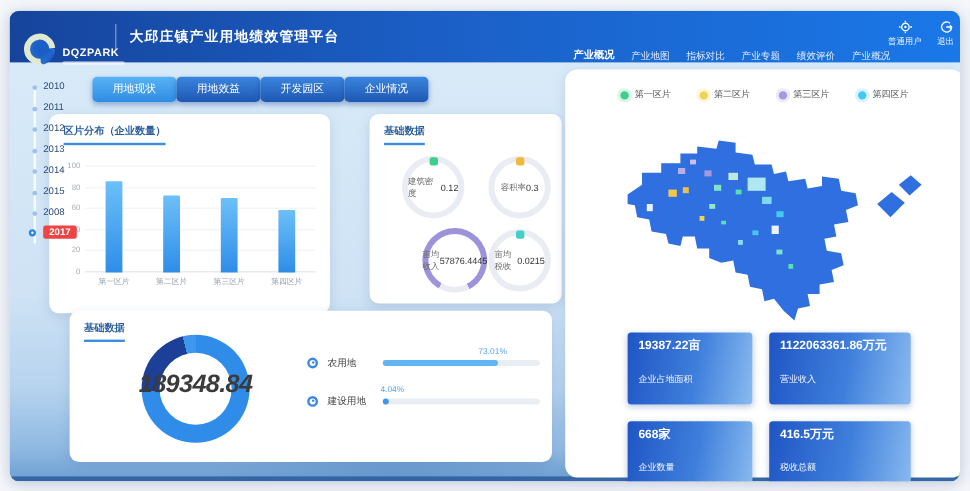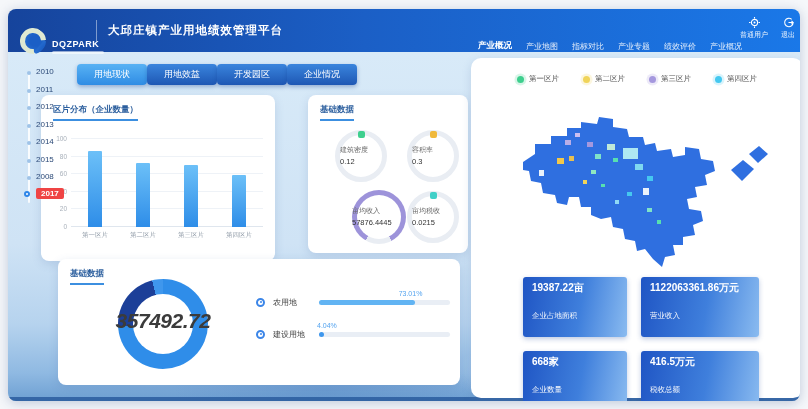--- a/index.html
+++ b/index.html
@@ -63,21 +63,21 @@
   .bar { position:absolute; bottom:0; left:50%; margin-left:-7px; width:14px; border-radius:1px 1px 0 0;
     background:linear-gradient(180deg,#6cc0f8,#2e8de8); }
   .bar-xlabel { position:absolute; bottom:-13px; left:0; width:100%; text-align:center; font-size:6.5px; color:#96a0ac; }
 
   
   .card-basic { left:300px; top:86px; width:160px; height:158px;padding-left:38px; }
   .gauges { position:absolute; left:8px; top:30px; width:144px; height:122px; display:grid;
     grid-template-columns:1fr 1fr; grid-template-rows:1fr 1fr; }
   .gauge { position:relative; display:flex; align-items:center; justify-content:center; }
   .gauge-ring { position:relative; width:52px; height:52px; border-radius:50%; border:5px solid #e9edf3;
-    display:flex; flex-direction:column; align-items:flex-start; justify-content:center; }
+    display:flex; flex-direction:row; align-items:center; justify-content:center; }
   .gauge-ring.arc { border:none; width:54px; height:54px; }
   .gauge-ring.arc::before { content:''; position:absolute; inset:5px; background:#fff; border-radius:50%; }
   .gauge-label { position:relative; z-index:1; font-size:7px; color:#666; }
   .gauge-value { position:relative; z-index:1; font-size:7.5px; color:#333; margin-top:2px; }
   .gauge-marker { position:absolute; top:-4px; left:50%; margin-left:-3.5px; width:7px; height:7px; border-radius:2px; z-index:2; }
 
   
   .card-land { left:50px; top:250px; width:402px; height:126px; }
   .donut { position:absolute; left:60px; top:20px; width:90px; height:90px; border-radius:50%; }
   .donut::after { content:''; position:absolute; inset:15px; background:#fff; border-radius:50%; }
@@ -267,21 +267,21 @@
           <span class="gauge-label">亩均税收</span>
           <span class="gauge-value">0.0215</span>
           </div>
       </div>
     </div>
   </div>
 
   <div class="card card-land">
     <div class="card-title">基础数据</div>
     <div class="donut" style="background: conic-gradient(from 267deg, rgb(28, 63, 152) 0deg, rgb(28, 63, 152) 79.02deg, rgb(63, 151, 237) 79.02deg, rgb(63, 151, 237) 93.564deg, rgb(47, 141, 233) 93.564deg, rgb(47, 141, 233) 356.4deg);"></div>
-    <div class="ls-total">357492.72</div>
+    <div class="ls-total">189348.84</div>
     <div class="ls-rows">
       <div class="ls-row">
         <span class="ls-dot"></span>
         <span class="ls-label">农用地</span>
         <span class="ls-track">
             <span class="ls-fill" style="width: 73.01%; background: rgb(98, 180, 243);"></span>
             <span class="ls-pct" style="left: calc(73.01% - 16px);">73.01%</span>
           </span>
       </div>
       <div class="ls-row">

